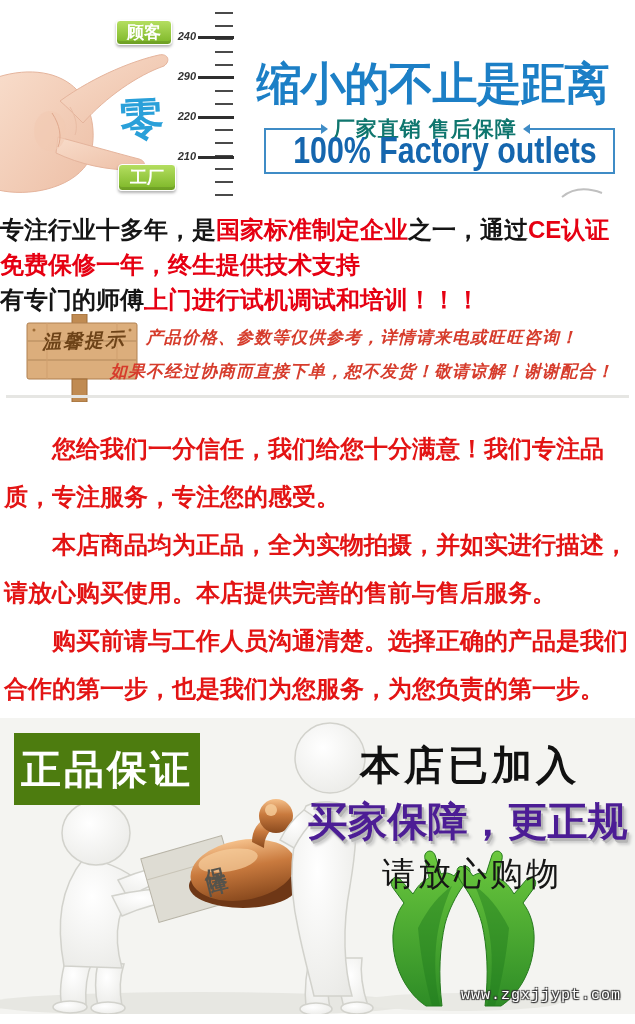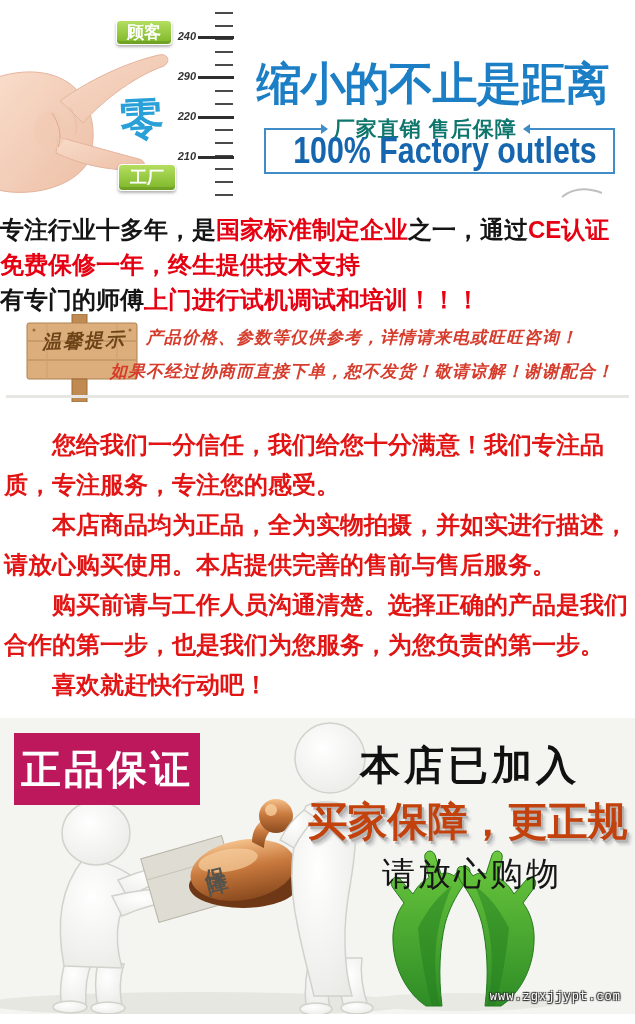--- a/index.html
+++ b/index.html
@@ -58,40 +58,40 @@
     font-size:19px; font-weight:bold; font-style:italic; color:#6d4318;
     letter-spacing:2px; transform:rotate(-2deg); }
   .tip-line { position:absolute; color:#d63c2c; font-weight:bold; font-style:italic;
     font-size:17px; letter-spacing:1px; white-space:nowrap; }
   .tip-line-1 { left:146px; top:14px; }
   .tip-line-2 { left:110px; top:48px; }
   .tips-divider { position:absolute; left:6px; right:6px; bottom:4px; height:3px;
     background:#e6e6e3; }
   
   .promise { position:absolute; left:0; top:413px; width:635px; padding:12px 4px 0;
-    color:#e31414; font-weight:bold; font-size:24px; line-height:40px; }
+    color:#e31414; font-weight:bold; font-size:24px; line-height:48px; }
   .promise p { margin:0; text-indent:2em; }
   
   .bottom { position:absolute; left:0; top:718px; width:635px; height:296px; background:#f4f4f1; }
   .scene-svg { position:absolute; left:0; top:0; }
-  .badge { position:absolute; left:14px; top:15px; width:186px; height:72px; background:#be185d;
+  .badge { position:absolute; left:14px; top:15px; width:186px; height:72px; background:#4d7c0f;
     color:#fff; font-size:40px; font-weight:bold; text-align:center; line-height:72px;
     letter-spacing:3px; }
   .paper-label { position:absolute; left:196px; top:133px; writing-mode:vertical-rl;
     font-size:21px; font-weight:bold; color:#55534c; letter-spacing:5px;
     transform:rotate(-14deg); }
   .joined { position:absolute; left:355px; top:20px; width:230px; text-align:center;
     font-size:40px; font-weight:bold; color:#111; letter-spacing:4px; white-space:nowrap; }
   .protection { position:absolute; left:300px; top:76px; width:335px; text-align:center;
-    font-size:40px; font-weight:bold; color:#c2410c; white-space:nowrap;
+    font-size:40px; font-weight:bold; color:#4c1d95; white-space:nowrap;
     text-shadow:2px 3px 0 #b5b5b5, 4px 5px 3px #c9c9c9; }
   .assurance { position:absolute; left:372px; top:134px; width:200px; text-align:center;
     font-size:33px; color:#161616; letter-spacing:3px; white-space:nowrap; font-weight:500; }
   .site-watermark { position:absolute; right:14px; bottom:10px;
-    font-family:"Liberation Mono","DejaVu Sans Mono",monospace; font-size:12px;
+    font-family:"Liberation Mono","DejaVu Sans Mono",monospace; font-size:15px;
     letter-spacing:1px; color:#fff;
     text-shadow:1px 1px 1px #333, -1px -1px 1px #333, 1px -1px 1px #333, -1px 1px 1px #333; }
 </style>
 </head>
 <body>
 
 <div class="page">
 
   <div class="banner">
 

